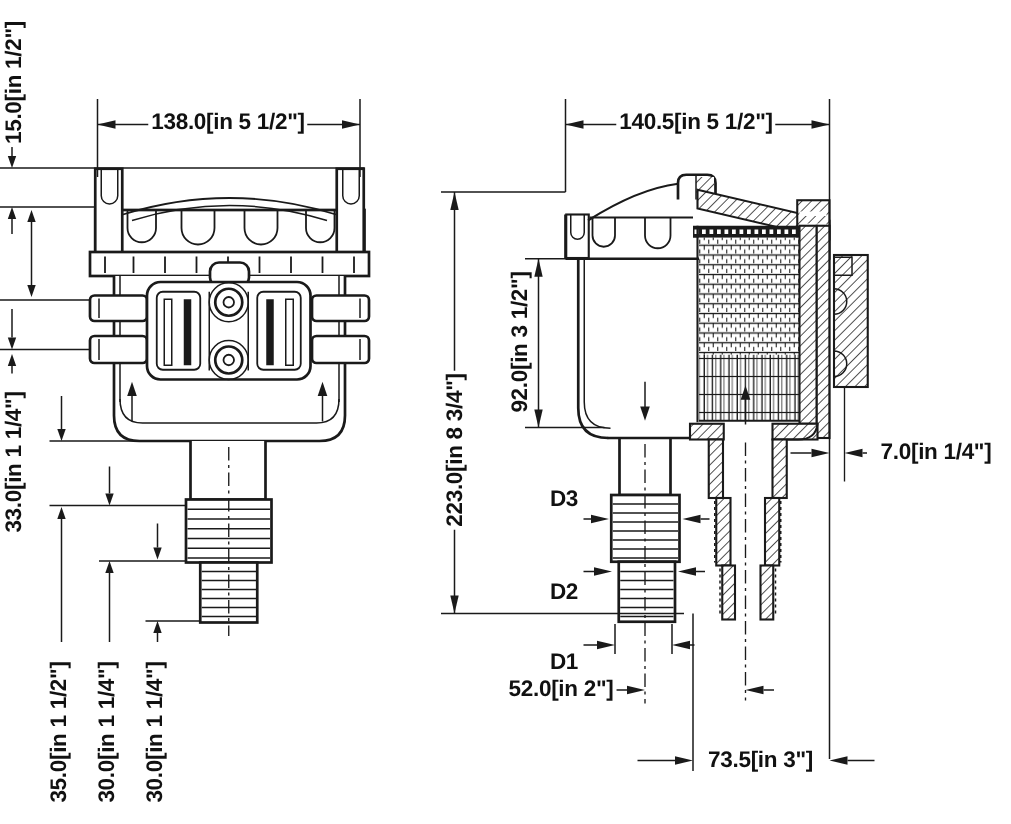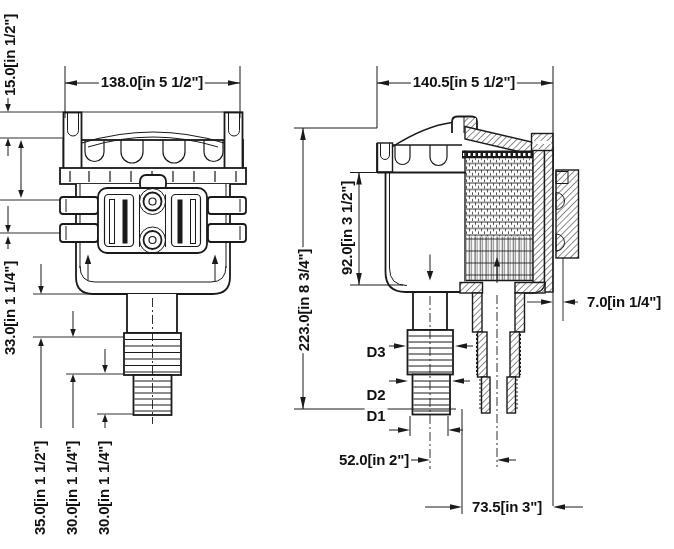--- a/index.html
+++ b/index.html
@@ -274,19 +274,19 @@
   <div class="lbl" style="left:152px;top:82px">138.0[in 5 1/2"]</div>
   <div class="lbl v" style="left:10px;top:55px">15.0[in 1/2"]</div>
   <div class="lbl v" style="left:10px;top:308px">33.0[in 1 1/4"]</div>
   <div class="lbl v" style="left:40px;top:488px">35.0[in 1 1/2"]</div>
   <div class="lbl v" style="left:72px;top:488px">30.0[in 1 1/4"]</div>
   <div class="lbl v" style="left:104px;top:488px">30.0[in 1 1/4"]</div>
   <div class="lbl" style="left:464px;top:82px">140.5[in 5 1/2"]</div>
   <div class="lbl v" style="left:304px;top:300px">223.0[in 8 3/4"]</div>
   <div class="lbl v" style="left:347px;top:228px">92.0[in 3 1/2"]</div>
   <div class="lbl" style="left:624px;top:302px">7.0[in  1/4"]</div>
-  <div class="lbl" style="left:376px;top:352px">D3</div>
+  <div class="lbl" style="left:376px;top:333px">D3</div>
   <div class="lbl" style="left:376px;top:395px">D2</div>
-  <div class="lbl" style="left:376px;top:416px">D1</div>
+  <div class="lbl" style="left:376px;top:442px">D1</div>
   <div class="lbl" style="left:374px;top:460px">52.0[in 2"]</div>
   <div class="lbl" style="left:507px;top:507px">73.5[in 3"]</div>
 
 </div>
 
 </body></html>

